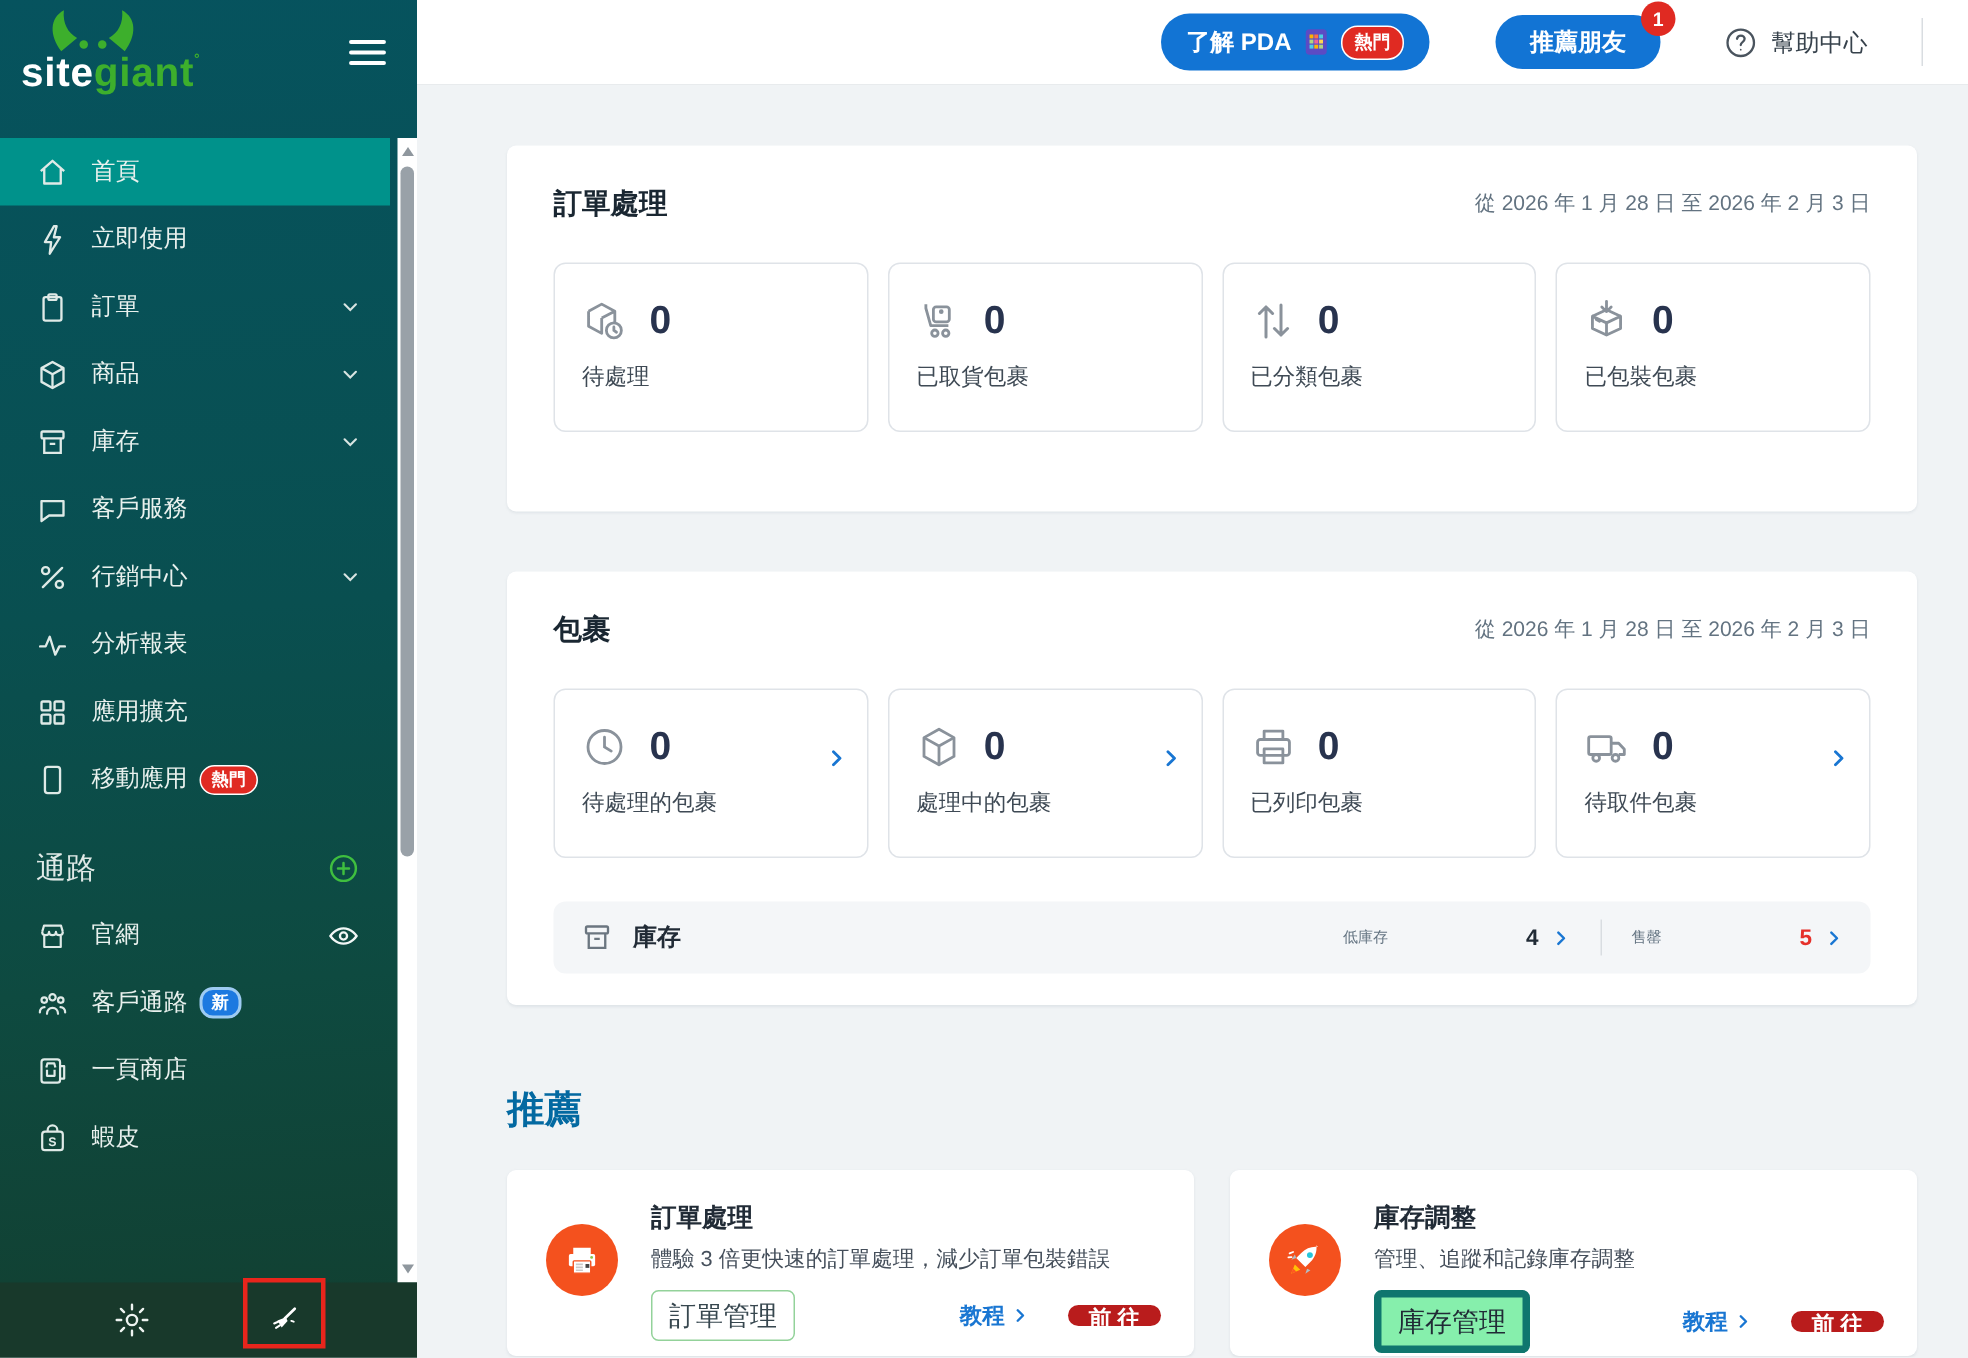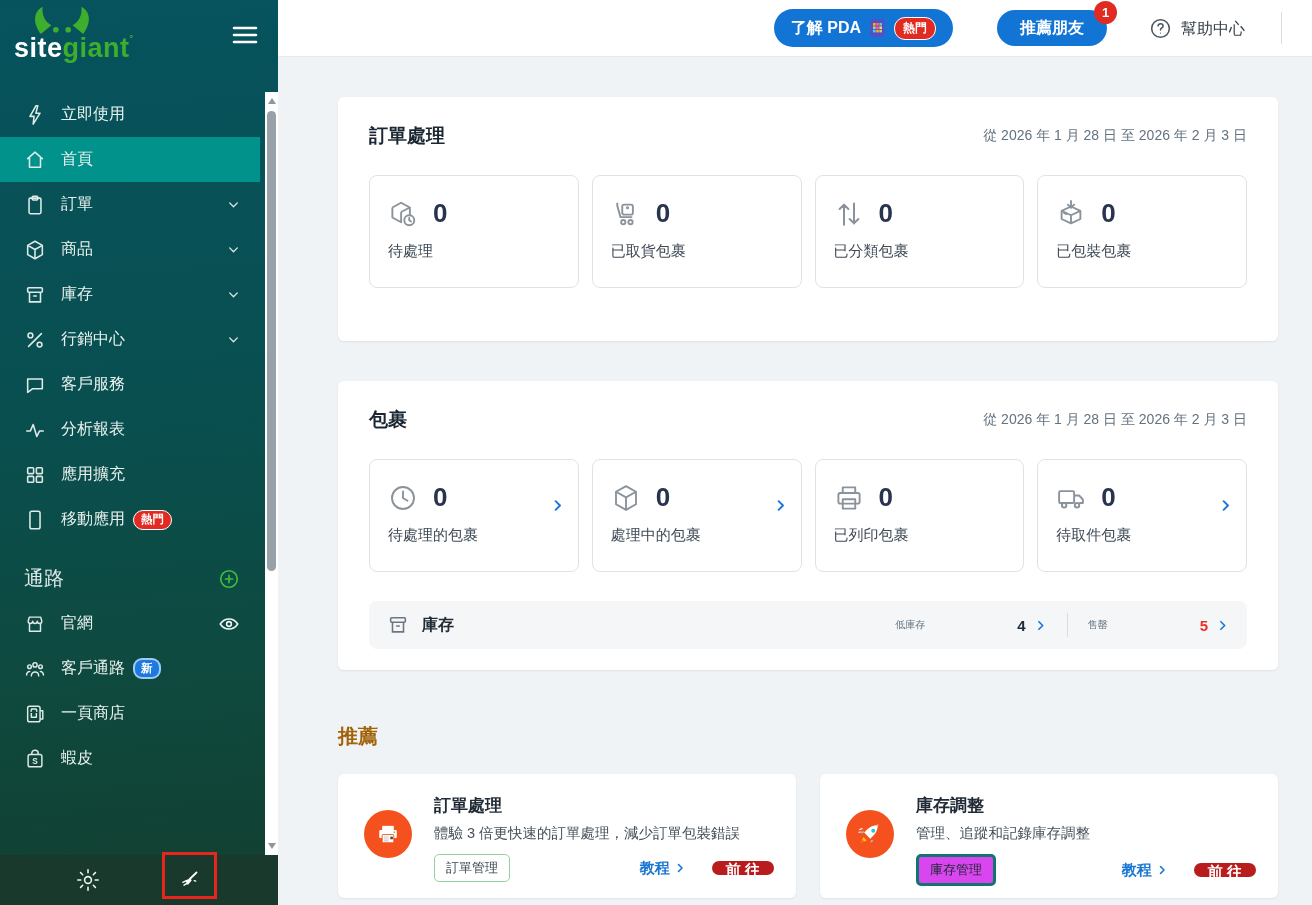--- a/index.html
+++ b/index.html
@@ -84,33 +84,33 @@
   .inv-left { display:flex; align-items:center; gap:13px; flex:1; }
   .inv-ic { width:22px; height:22px; color:#6b7680; }
   .inv-title { font-size:16px; font-weight:bold; color:#212b36; }
   .inv-metric { display:flex; align-items:center; cursor:pointer; }
   .inv-lbl { font-size:10px; color:#637381; }
   .inv-val { font-size:15px; font-weight:bold; color:#212b36; margin-left:92px; }
   .inv-val.red { color:#e5302a; }
   .inv-chev { width:13px; height:13px; color:#1976d2; margin-left:8px; }
   .inv-div { width:1px; height:24px; background:#d9dde1; margin:0 20px; }
 
-  .rec-title { font-size:20px; font-weight:bold; color:#a16207; margin-top:53px; }
+  .rec-title { font-size:25px; font-weight:bold; color:#0369a1; margin-top:53px; }
   .rec-grid { display:grid; grid-template-columns:1fr 1fr; gap:24px; margin-top:24px; }
   .rec-card { background:#fff; border-radius:6px; box-shadow:0 1px 2px rgba(145,158,171,0.18);
     height:124px; padding:17px 22px 0 26px; display:flex; gap:22px; }
   .rec-ic { flex:0 0 48px; width:48px; height:48px; border-radius:50%; background:#f4511e;
     margin-top:19px; display:flex; align-items:center; justify-content:center; }
   .rec-body { flex:1; min-width:0; }
   .rec-h { font-size:17px; font-weight:bold; color:#212b36; margin-top:3px; }
   .rec-desc { font-size:14.5px; color:#454f5b; margin-top:7px; white-space:nowrap; }
   .rec-row { display:flex; align-items:center; margin-top:11px; }
-  .tag { font-size:13px; border-radius:5px; padding:4px 11px; }
+  .tag { font-size:18px; border-radius:5px; padding:4px 11px; }
   .tag-green { color:#37474f; border:1px solid #93d29a; background:#fff; }
-  .tag-blue { color:#212b36; border:3px solid #0f766e; background:#d946ef; }
+  .tag-blue { color:#212b36; border:5px solid #0f766e; background:#86efac; }
   .rec-spacer { flex:1; }
   .tut-link { display:flex; align-items:center; gap:4px; color:#1976d2; font-size:15px; font-weight:bold; cursor:pointer; }
   .tut-chev { width:12px; height:12px; color:#1976d2; }
   .go-btn { margin-left:26px; background:#b91c1c; color:#fff; border:none; border-radius:16px;
     height:14px; padding:0 14px; font-size:15px; font-weight:bold; cursor:pointer; font-family:inherit; white-space:nowrap; }
   svg { display:block; }
 </style>
 </head>
 <body>
 
@@ -128,36 +128,36 @@
     <div class="hamburger">
       <svg width="26" height="22" viewBox="0 0 26 22">
           <path d="M2 4h22M2 11h22M2 18h22" stroke="currentColor" stroke-width="2.6" stroke-linecap="round"></path>
         </svg>
     </div>
   </div>
 
   <div class="side-scroll">
     <div class="menu">
 
+      <div class="menu-item active">
+        <span class="mi-icon">
+            <svg width="22" height="22" viewBox="0 0 24 24" fill="none" stroke="currentColor" stroke-width="1.7" stroke-linejoin="round">
+              <path d="M3.5 11 12 3.5 20.5 11M6 9.5V20h12V9.5"></path>
+            </svg>
+          </span>
+        <span>首頁</span>
+      </div>
+
       <div class="menu-item">
         <span class="mi-icon">
             <svg width="22" height="22" viewBox="0 0 24 24" fill="none" stroke="currentColor" stroke-width="1.7" stroke-linejoin="round">
               <path d="M13 2 6.5 13.5H11l-1 8.5 7.5-12H13l2-8z"></path>
             </svg>
           </span>
         <span>立即使用</span>
-      </div>
-
-      <div class="menu-item active">
-        <span class="mi-icon">
-            <svg width="22" height="22" viewBox="0 0 24 24" fill="none" stroke="currentColor" stroke-width="1.7" stroke-linejoin="round">
-              <path d="M3.5 11 12 3.5 20.5 11M6 9.5V20h12V9.5"></path>
-            </svg>
-          </span>
-        <span>首頁</span>
       </div>
 
       <div class="menu-item">
         <span class="mi-icon">
             <svg width="22" height="22" viewBox="0 0 24 24" fill="none" stroke="currentColor" stroke-width="1.7">
               <rect x="5.5" y="4.5" width="13" height="17" rx="1.5"></rect>
               <rect x="9" y="2.5" width="6" height="4" rx="1"></rect>
             </svg>
           </span>
         <span>訂單</span>
@@ -194,41 +194,41 @@
         <span class="chev">
             <svg width="13" height="13" viewBox="0 0 24 24" fill="none" stroke="currentColor" stroke-width="2.6" stroke-linecap="round">
               <path d="M5 9l7 7 7-7"></path>
             </svg>
           </span>
       </div>
 
 
       <div class="menu-item">
         <span class="mi-icon">
+            <svg width="22" height="22" viewBox="0 0 24 24" fill="none" stroke="currentColor" stroke-width="1.7" stroke-linejoin="round">
+              <path d="M4 5.5h16v10.5H9.5L4 20z"></path>
+            </svg>
+          </span>
+        <span>客戶服務</span>
+      </div>
+
+      <div class="menu-item">
+        <span class="mi-icon">
             <svg width="22" height="22" viewBox="0 0 24 24" fill="none" stroke="currentColor" stroke-width="1.7" stroke-linecap="round">
               <path d="M5 19 19 5"></path>
               <circle cx="7" cy="7" r="2.6"></circle>
               <circle cx="17" cy="17" r="2.6"></circle>
             </svg>
           </span>
         <span>行銷中心</span>
         <span class="chev">
             <svg width="13" height="13" viewBox="0 0 24 24" fill="none" stroke="currentColor" stroke-width="2.6" stroke-linecap="round">
               <path d="M5 9l7 7 7-7"></path>
             </svg>
           </span>
-      </div>
-
-      <div class="menu-item">
-        <span class="mi-icon">
-            <svg width="22" height="22" viewBox="0 0 24 24" fill="none" stroke="currentColor" stroke-width="1.7" stroke-linejoin="round">
-              <path d="M4 5.5h16v10.5H9.5L4 20z"></path>
-            </svg>
-          </span>
-        <span>客戶服務</span>
       </div>
 
       <div class="menu-item">
         <span class="mi-icon">
             <svg width="22" height="22" viewBox="0 0 24 24" fill="none" stroke="currentColor" stroke-width="1.7" stroke-linecap="round" stroke-linejoin="round">
               <path d="M3 13h4l3-7 4 13 3-6h4"></path>
             </svg>
           </span>
         <span>分析報表</span>
       </div>

